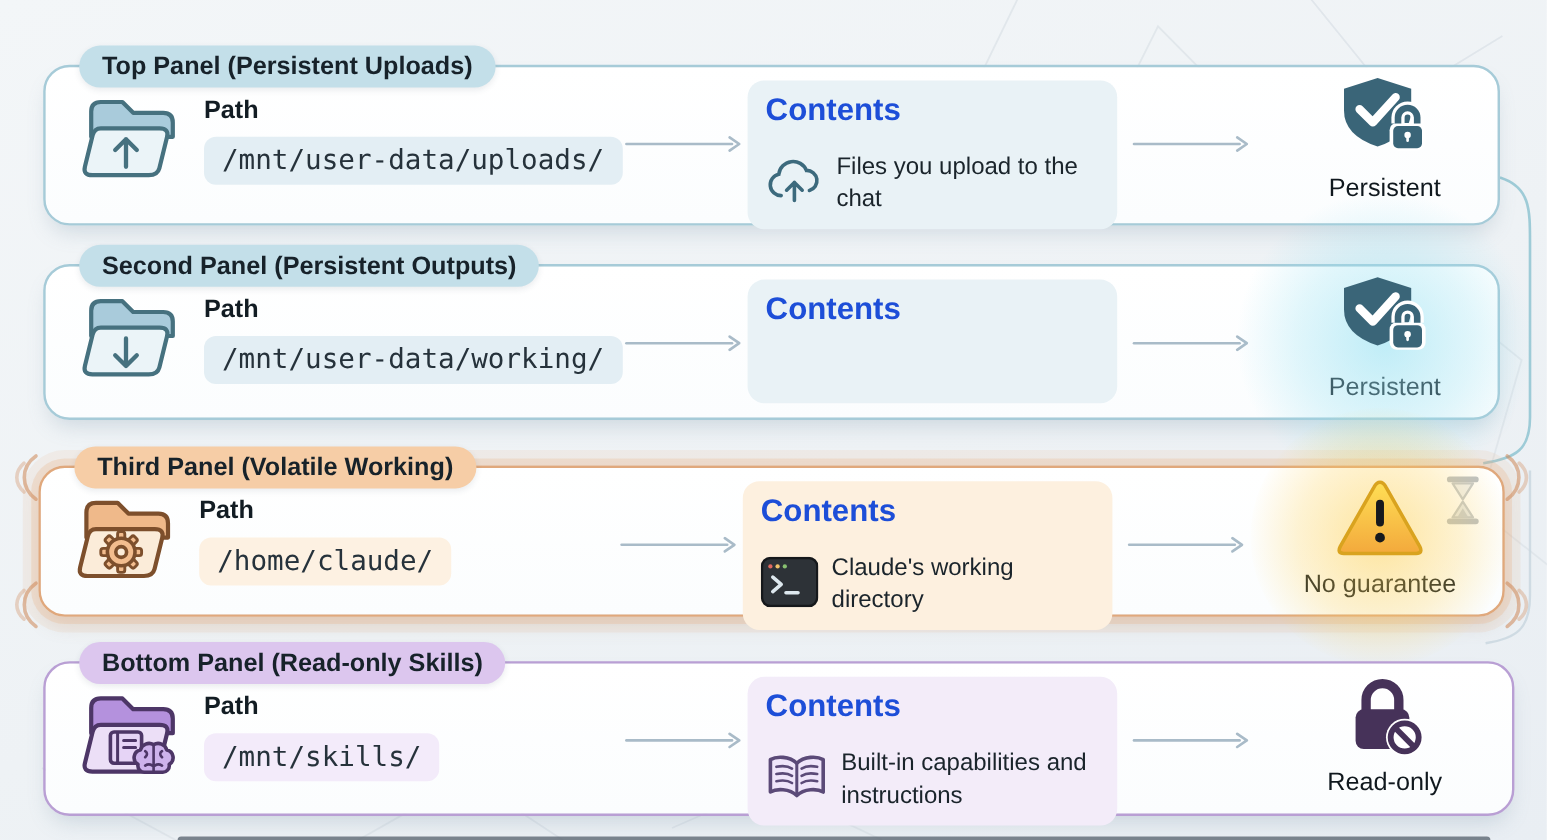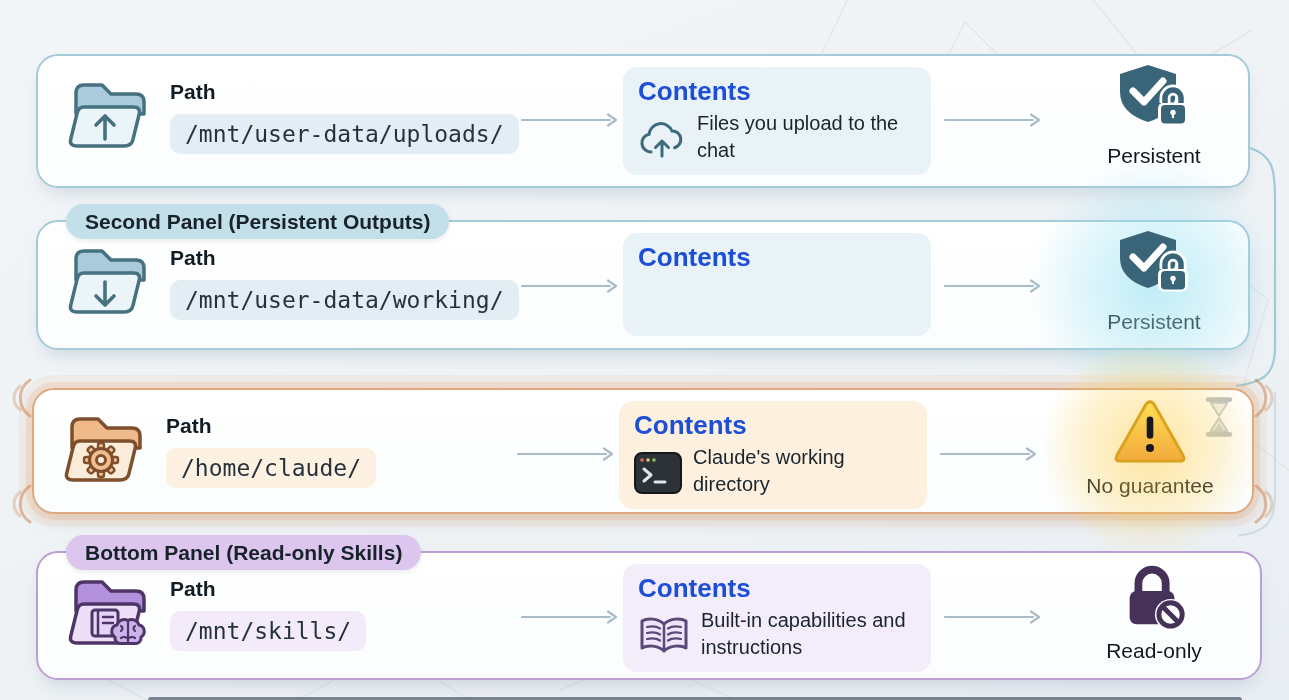--- a/index.html
+++ b/index.html
@@ -46,21 +46,21 @@
   .arrow{position:absolute;top:57px;}
   .arrow-1{left:482px;}
   .arrow-2{left:905px;}
   .arrow svg line,.arrow svg path{stroke:#a9bbc8;stroke-width:2.2;fill:none;stroke-linecap:round;stroke-linejoin:round;}
 
   .card{
     position:absolute;left:585px;top:11px;width:278px;min-height:83px;
     background:var(--card);border-radius:14px;padding:9px 15px 11px;
   }
   .card-title{font-size:26px;font-weight:700;color:#1d4ed8;}
-  .card-row{display:flex;align-items:flex-end;gap:11px;margin-top:3px;}
+  .card-row{display:flex;align-items:center;gap:11px;margin-top:19px;}
   .card-text{width:207px;font-size:20px;line-height:1.35;color:#1a242b;}
 
   .status{position:absolute;left:1018px;top:5px;width:196px;display:flex;flex-direction:column;align-items:center;}
   .status-label{margin-top:3px;font-size:21px;color:#10181e;font-weight:500;}
   .status svg{position:relative;z-index:2;}
   .glow{position:absolute;z-index:1;pointer-events:none;border-radius:50%;}
   .glow-cyan{width:250px;height:250px;left:-27px;top:-68px;
     background:radial-gradient(circle,rgba(150,225,242,.60) 0%,rgba(150,225,242,.28) 42%,rgba(150,225,242,0) 70%);}
   .glow-gold{width:215px;height:215px;left:-10px;top:-55px;
     background:radial-gradient(circle,rgba(255,208,80,.55) 0%,rgba(255,208,80,.25) 45%,rgba(255,208,80,0) 72%);}
@@ -86,20 +86,21 @@
     <path d="M560,690 L640,655 L735,700"></path>
   </g>
 </svg>
 
 <svg class="right-connector" width="61" height="420" viewBox="0 0 61 420">
   <path d="M22,8 C47,16 47,34 47,62 V208 C47,234 36,242 8,246" stroke="#8fc4d1" stroke-width="2.2" fill="none" opacity="0.85"></path>
   <path d="M47,252 V356 C47,384 36,392 10,396" stroke="#c8d6de" stroke-width="2" fill="none" opacity="0.8"></path>
 </svg>
 
 <section id="panel-1" class="panel theme-blue" style="top:54px;height:130px;">
+  <div class="pill"><span>Top Panel (Persistent Uploads)</span></div>
 
   <div class="folder">
     <svg width="96" height="88" viewBox="0 0 96 88">
       <path class="f-back" d="M16,24 q0,-8 8,-8 h18 l9,9 h25 q8,0 8,8 v12 H16 Z"></path>
       <path class="f-front" d="M24,38 h49 q8,0 6.2,7.2 l-6.4,26 Q71.3,77 64,77 H17 q-8,0 -6.2,-7.2 l6.4,-26 Q18.7,38 24,38 Z"></path>
       <path class="f-glyph" d="M45,70 V47 M45,47 l-9,9 M45,47 l9,9"></path>
     </svg>
   </div>
 
   <div class="path-col">
@@ -197,20 +198,21 @@
         <rect x="47" y="44" width="24" height="18.5" rx="4" fill="#3a6578"></rect>
         <circle cx="59" cy="51.5" r="2.7" fill="#ffffff"></circle>
           <rect x="57.9" y="52.5" width="2.2" height="4.8" rx="1.1" fill="#ffffff"></rect>
       </svg>
     </span>
     <div class="status-label">Persistent</div>
   </div>
 </section>
 
 <section id="panel-3" class="panel theme-orange" style="top:388px;height:122px;">
+  <div class="pill"><span>Third Panel (Volatile Working)</span></div>
 
   <svg class="shake" style="left:-26px;top:-14px;" width="26" height="44" viewBox="0 0 26 44">
     <path d="M22,4 C9,13 9,31 22,40" stroke="rgba(205,135,85,.55)" stroke-width="3"></path>
     <path d="M12,10 C4,17 4,27 12,34" stroke="rgba(205,135,85,.33)" stroke-width="3"></path>
   </svg>
   <svg class="shake" style="left:-26px;bottom:-14px;" width="26" height="44" viewBox="0 0 26 44">
     <path d="M22,4 C9,13 9,31 22,40" stroke="rgba(205,135,85,.55)" stroke-width="3"></path>
     <path d="M12,10 C4,17 4,27 12,34" stroke="rgba(205,135,85,.33)" stroke-width="3"></path>
   </svg>
   <svg class="shake" style="right:-26px;top:-14px;transform:scaleX(-1);" width="26" height="44" viewBox="0 0 26 44">

